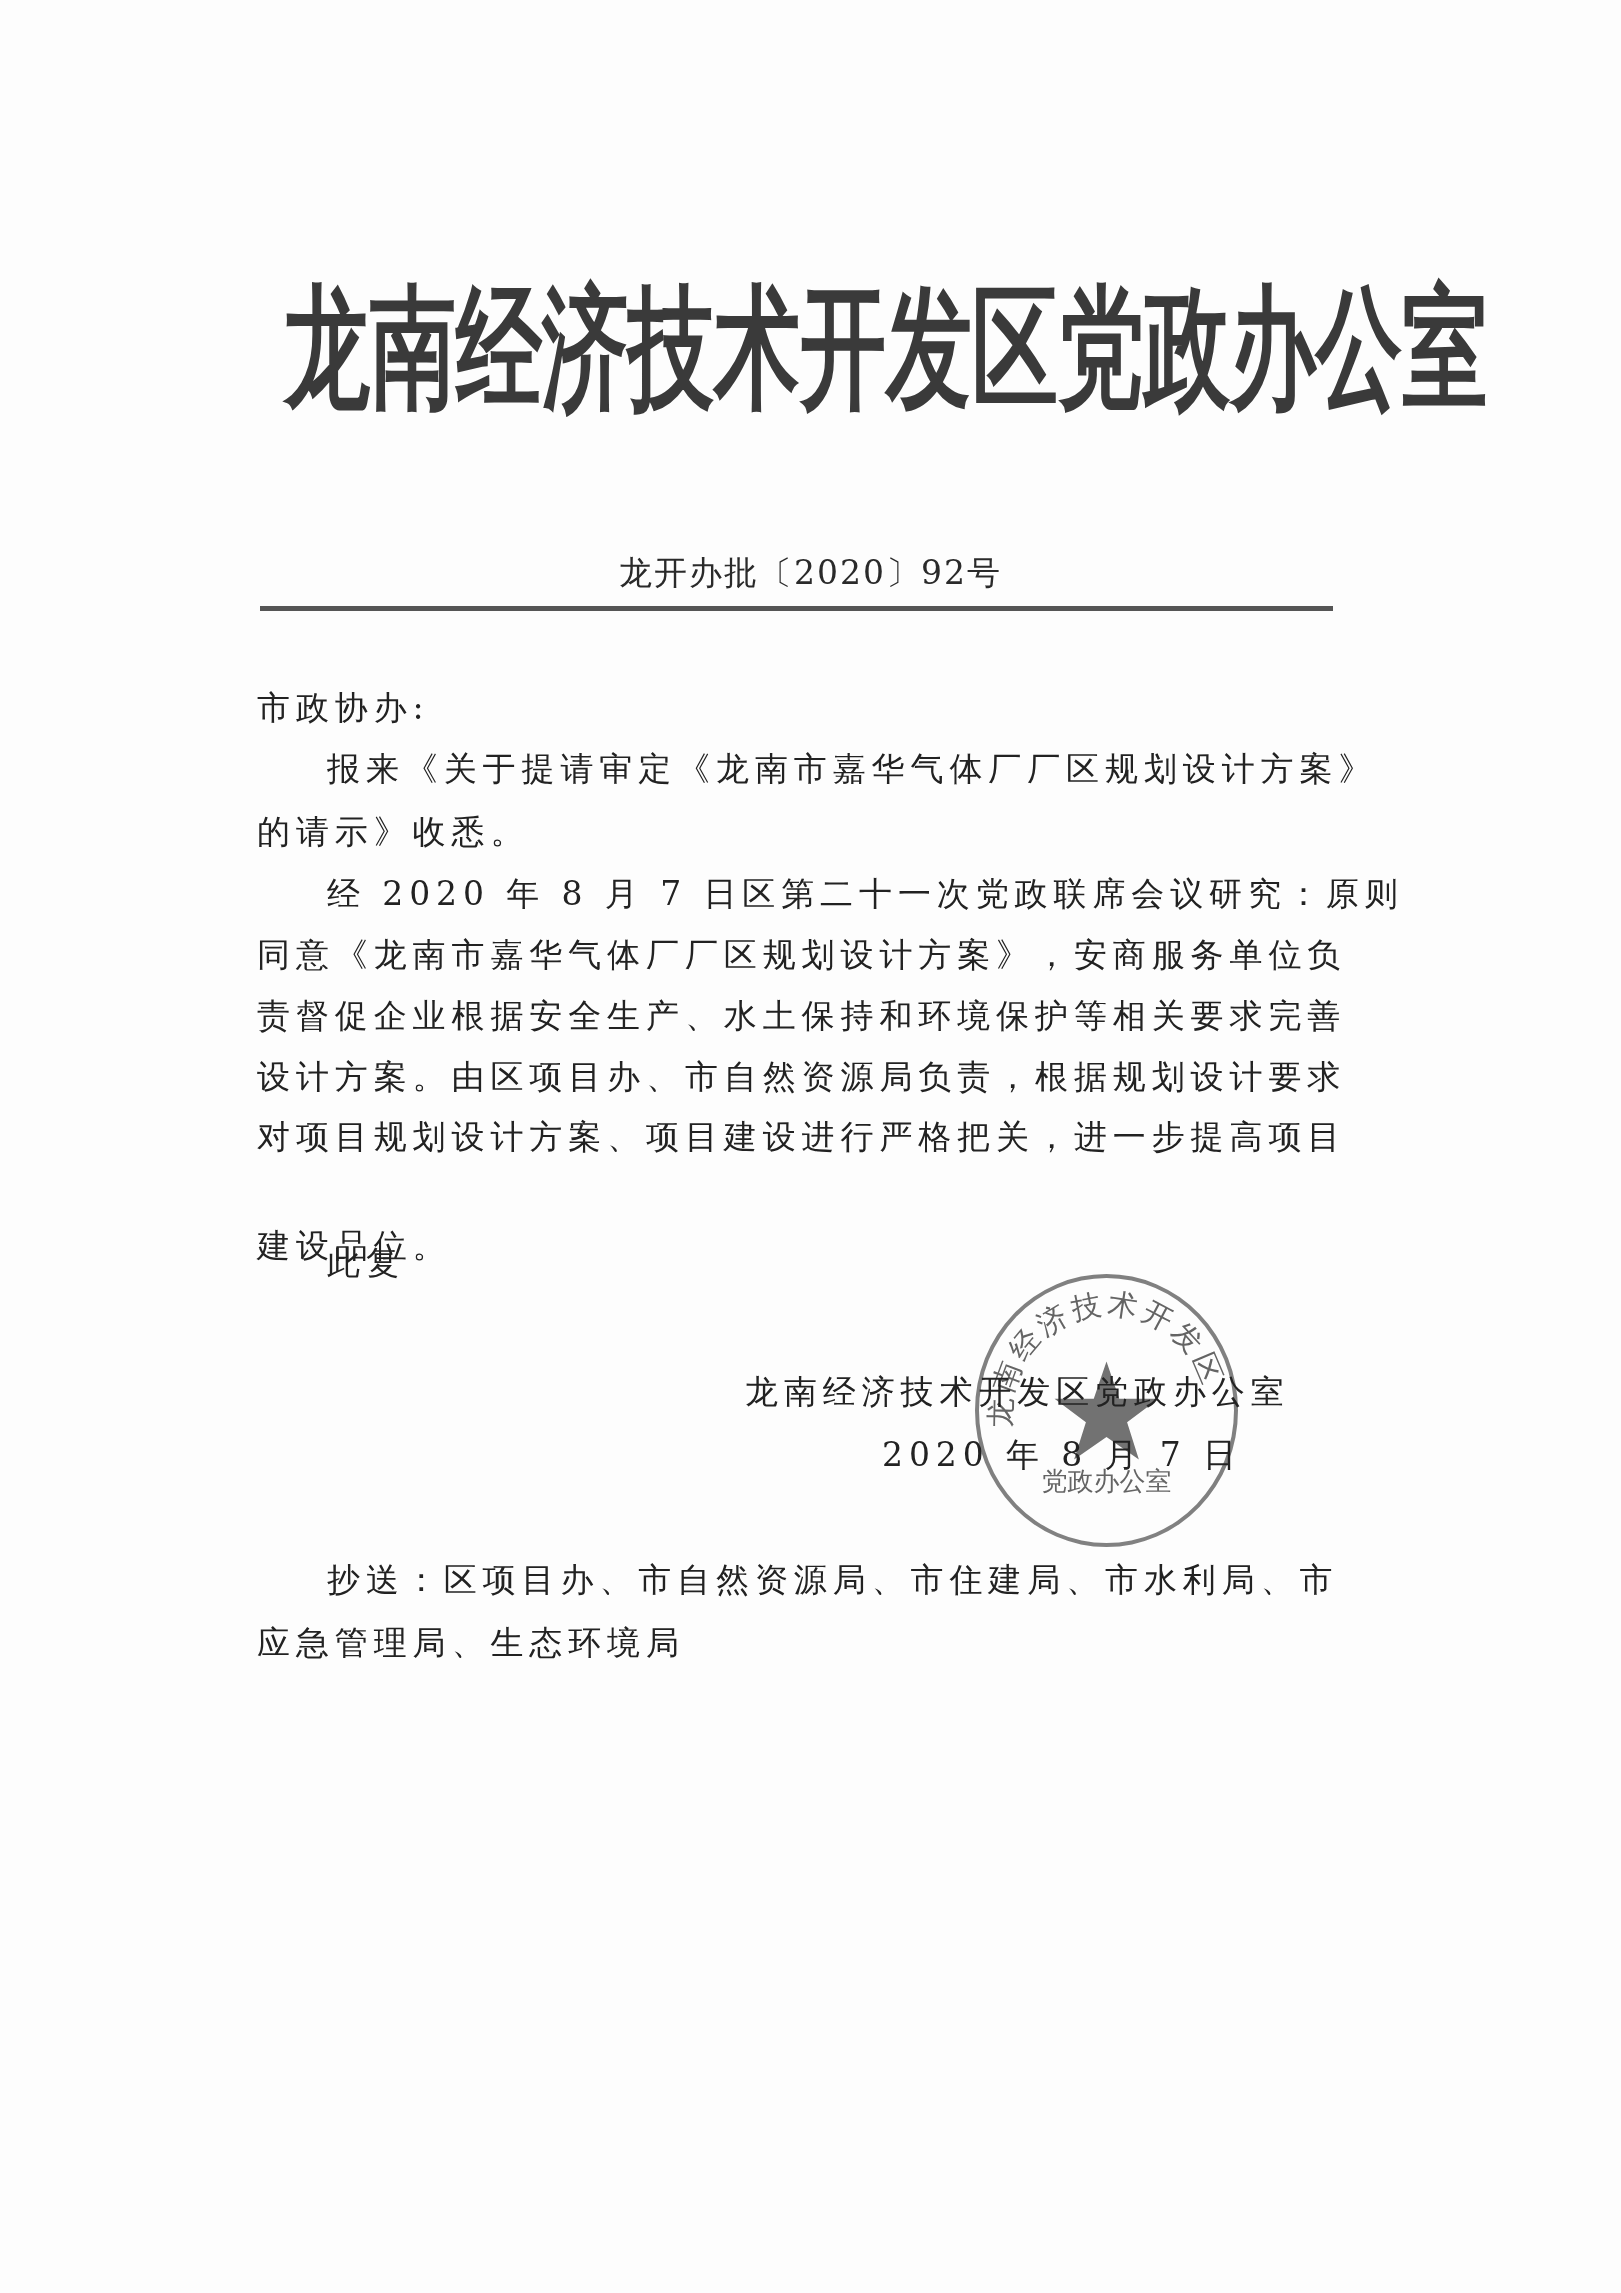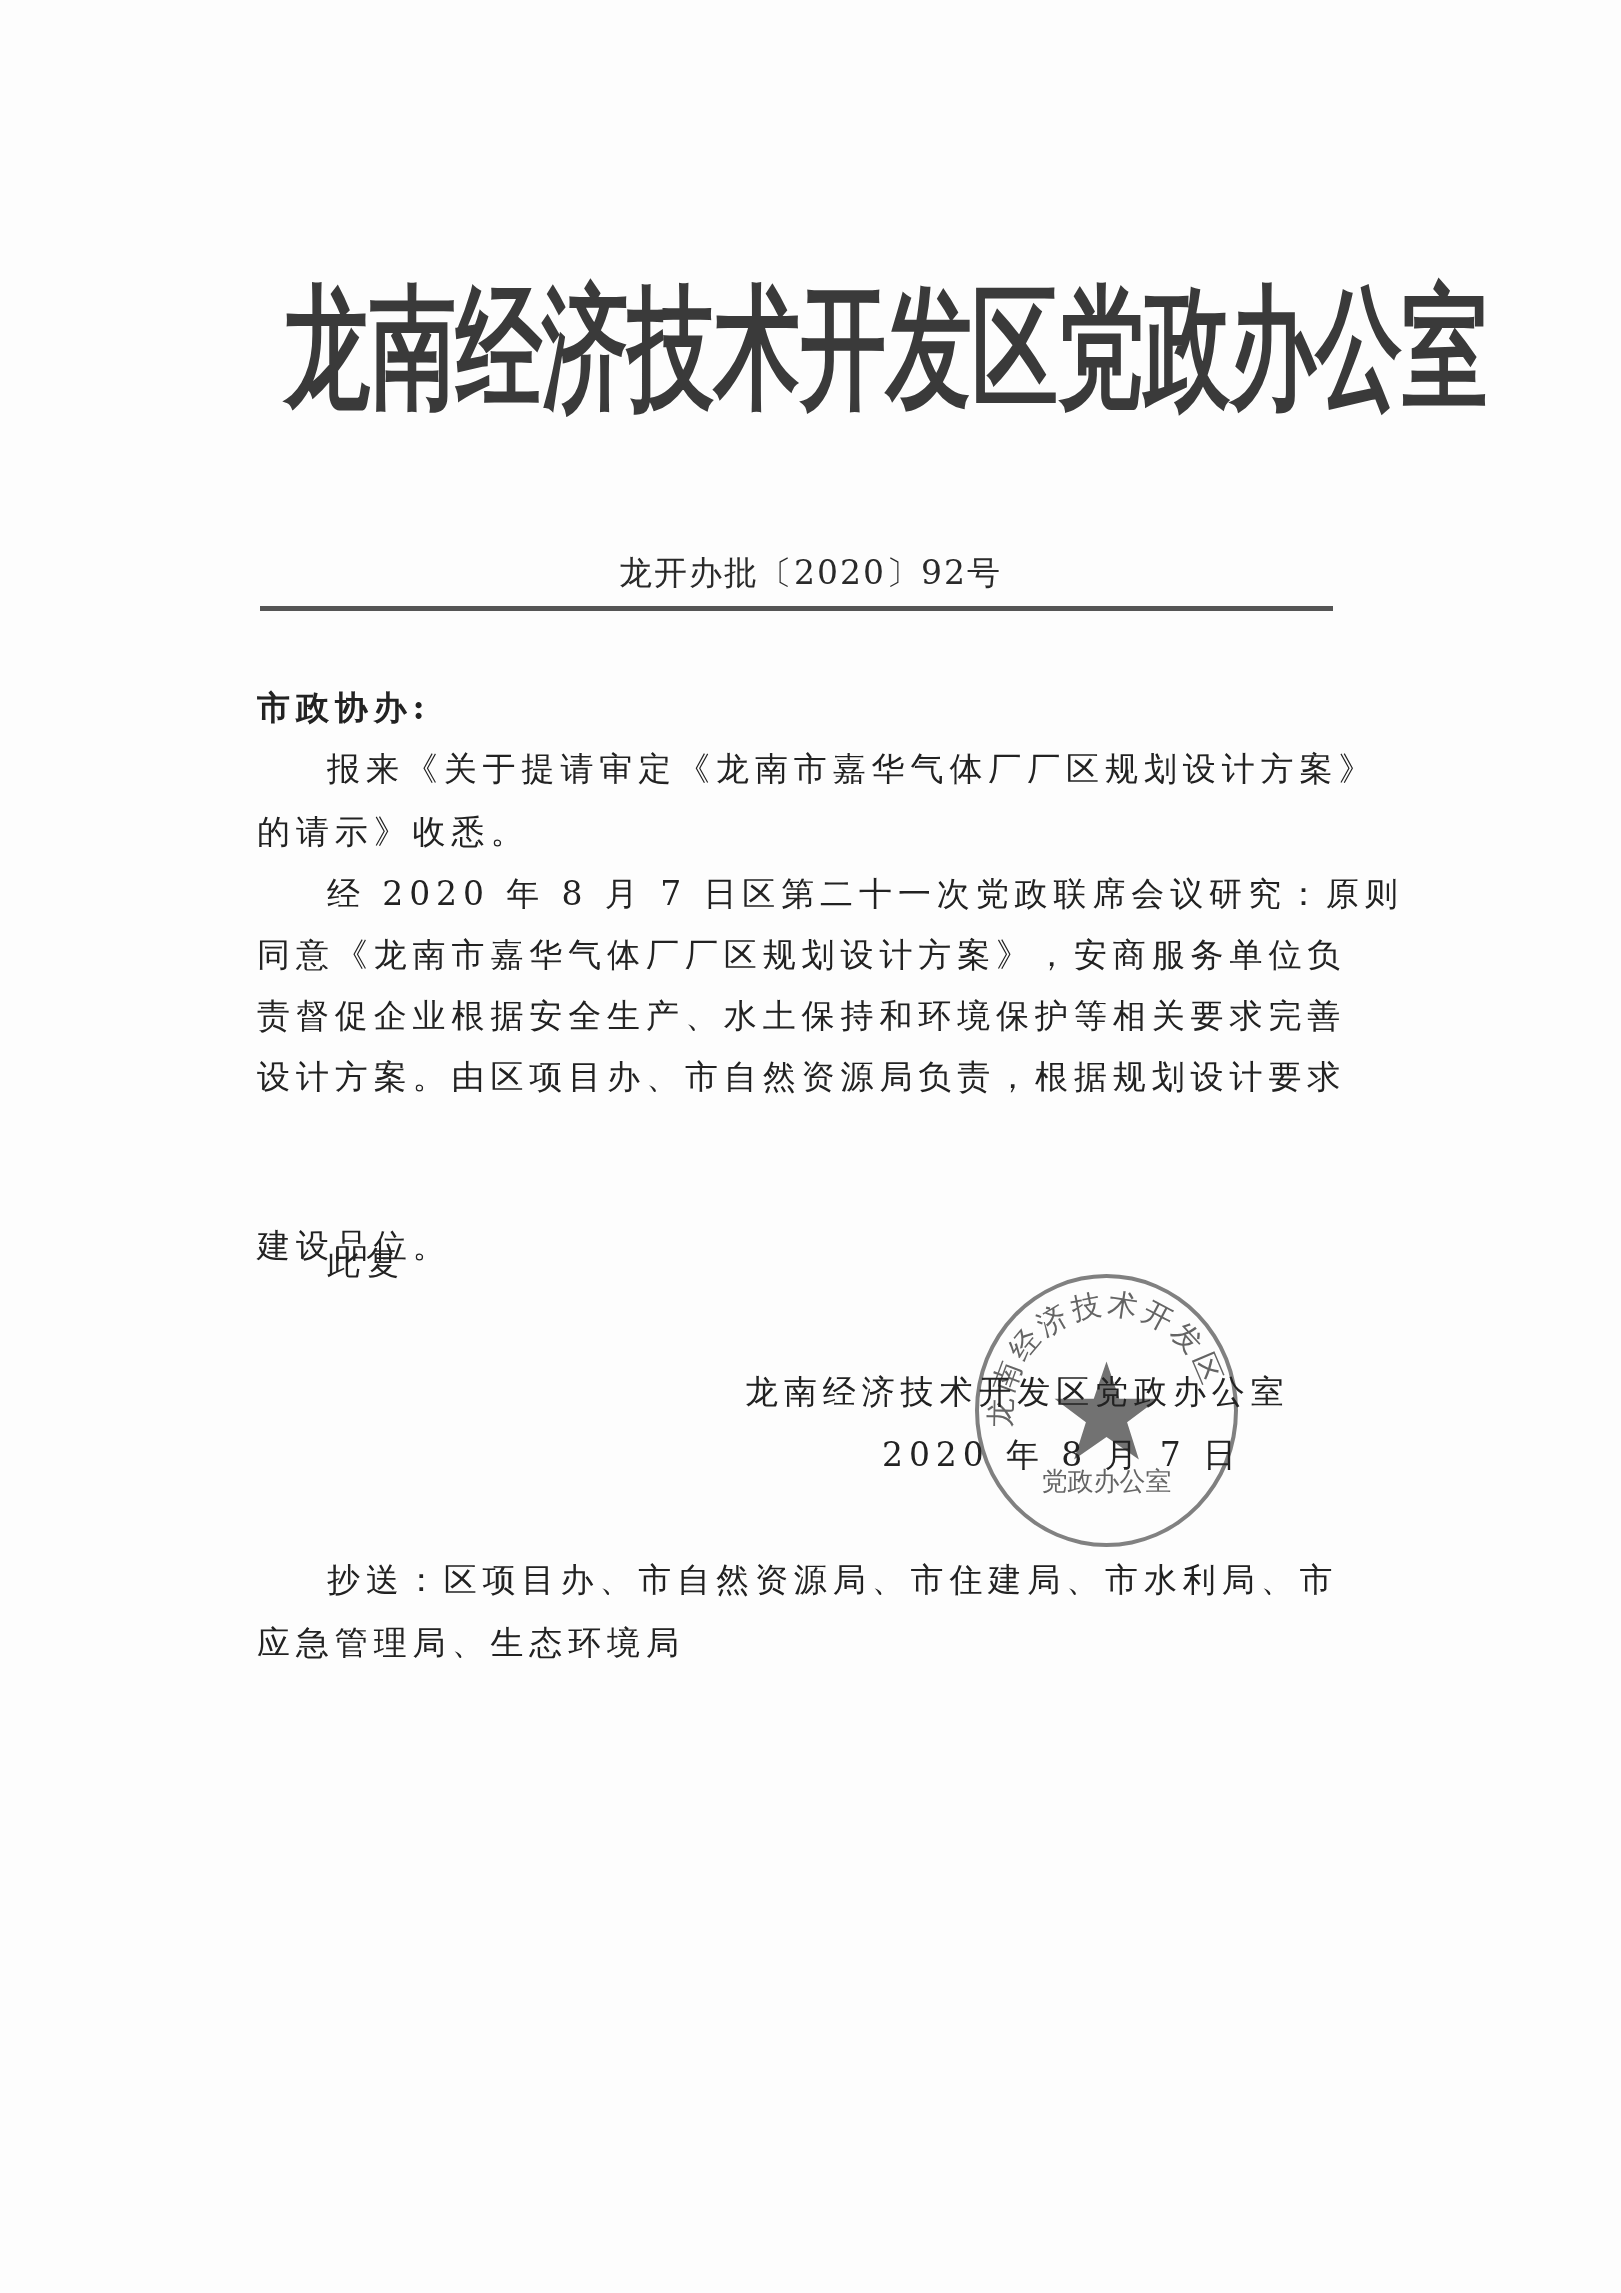--- a/index.html
+++ b/index.html
@@ -50,21 +50,21 @@
       letter-spacing: 2px;
     }
     .rule {
       position: absolute;
       left: 260px;
       top: 606px;
       width: 1073px;
       height: 4.9px;
       background: #555555;
     }
-    .salutation { position: absolute; left: 257px; top: 686px; font-weight: bold; }
+    .salutation { position: absolute; left: 257px; top: 686px; }
     .p1-l1 { position: absolute; left: 327px; top: 747px; }
     .p1-l2 { position: absolute; left: 257px; top: 810px; }
     .p2-l1 { position: absolute; left: 327px; top: 872px; }
     .p2-l2 { position: absolute; left: 257px; top: 933px; }
     .p2-l3 { position: absolute; left: 257px; top: 994px; }
     .p2-l4 { position: absolute; left: 257px; top: 1055px; }
     .p2-l5 { position: absolute; left: 257px; top: 1115px; }
     .p2-l6 { position: absolute; left: 257px; top: 1224px; }
     .closing { position: absolute; left: 327px; top: 1241px; }
     .sig-org { position: absolute; left: 745px; top: 1370px; }
@@ -126,20 +126,21 @@
 
   <div class="rule"></div>
 
   <div class="txt salutation">市政协办:</div>
   <div class="txt p1-l1">报来《关于提请审定《龙南市嘉华气体厂厂区规划设计方案》</div>
   <div class="txt p1-l2">的请示》收悉。</div>
   <div class="txt p2-l1">经 2020 年 8 月 7 日区第二十一次党政联席会议研究：原则</div>
   <div class="txt p2-l2">同意《龙南市嘉华气体厂厂区规划设计方案》，安商服务单位负</div>
   <div class="txt p2-l3">责督促企业根据安全生产、水土保持和环境保护等相关要求完善</div>
   <div class="txt p2-l4">设计方案。由区项目办、市自然资源局负责，根据规划设计要求</div>
+  <div class="txt p2-l5">对项目规划设计方案、项目建设进行严格把关，进一步提高项目</div>
   <div class="txt p2-l6">建设品位。</div>
   <div class="txt closing">此复</div>
 
   <div class="seal">
     <svg width="255" height="265" viewBox="0 0 260 270">
       <defs>
         <path id="sealArc" d="M 40 175 A 100 100 0 1 1 225 175"></path>
       </defs>
       <text font-size="30" fill="#4a4a4a" font-family="DejaVu Sans, sans-serif" letter-spacing="4">
         <textPath href="#sealArc" startOffset="6%">龙南经济技术开发区</textPath>

